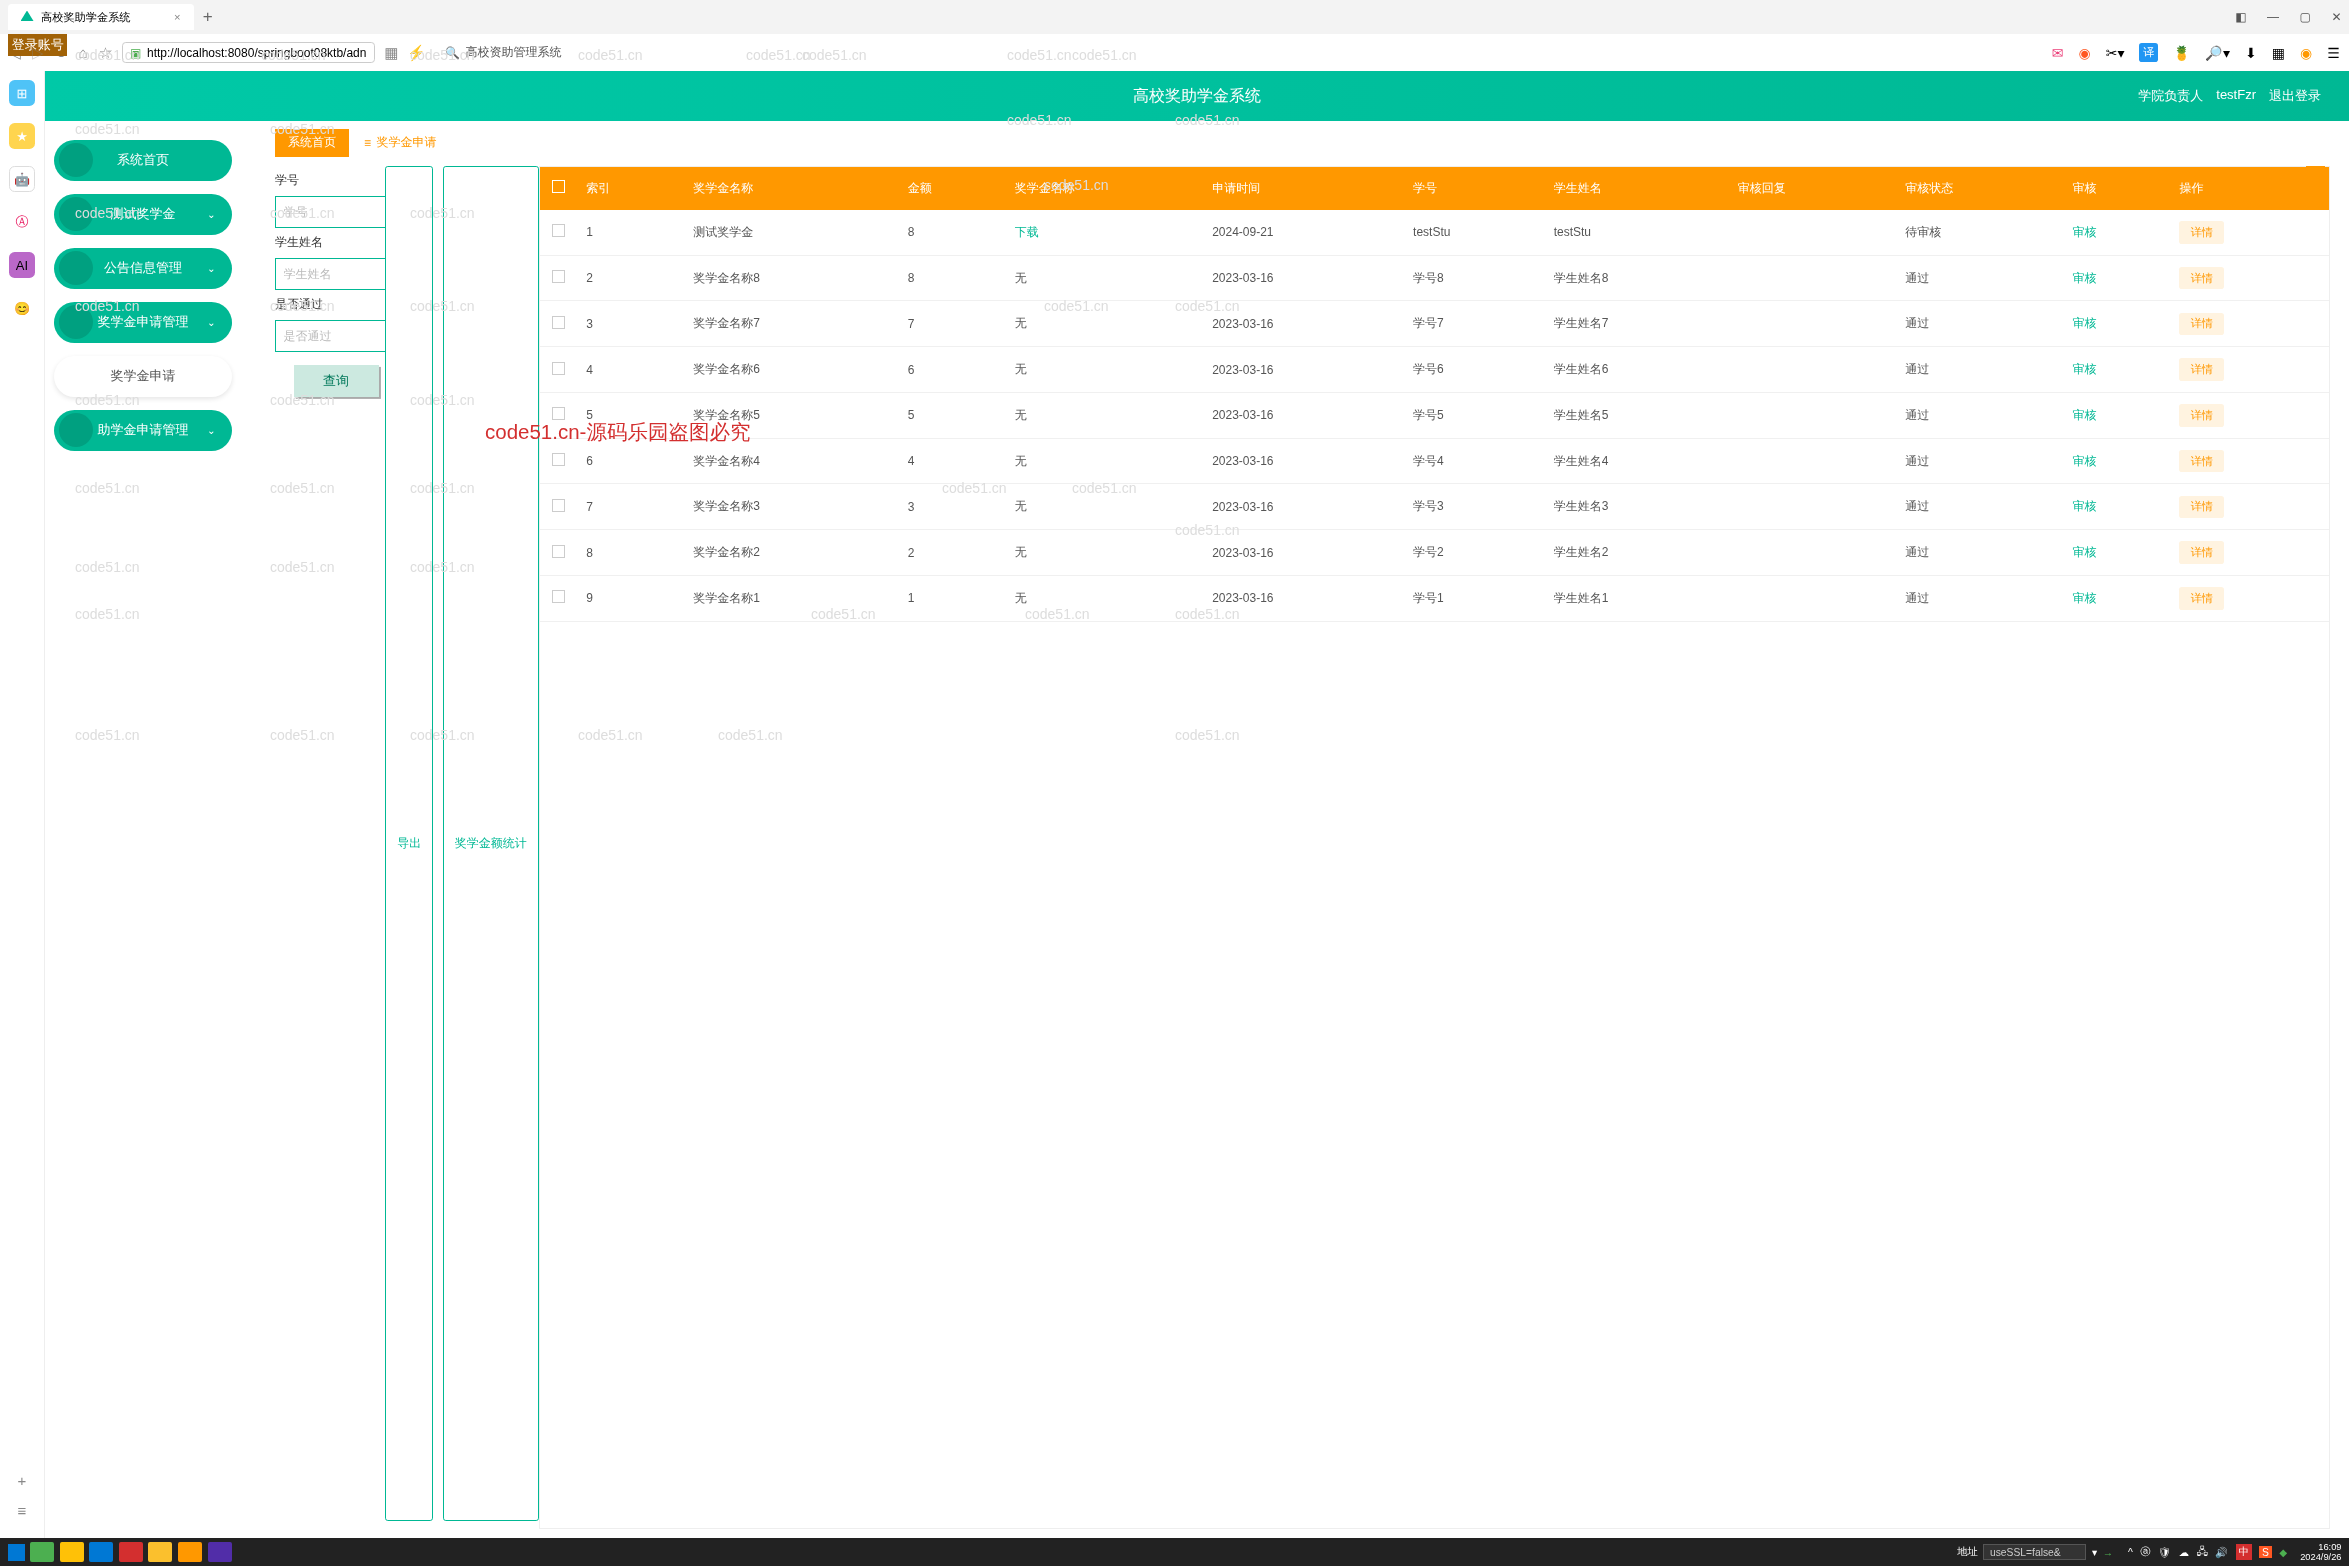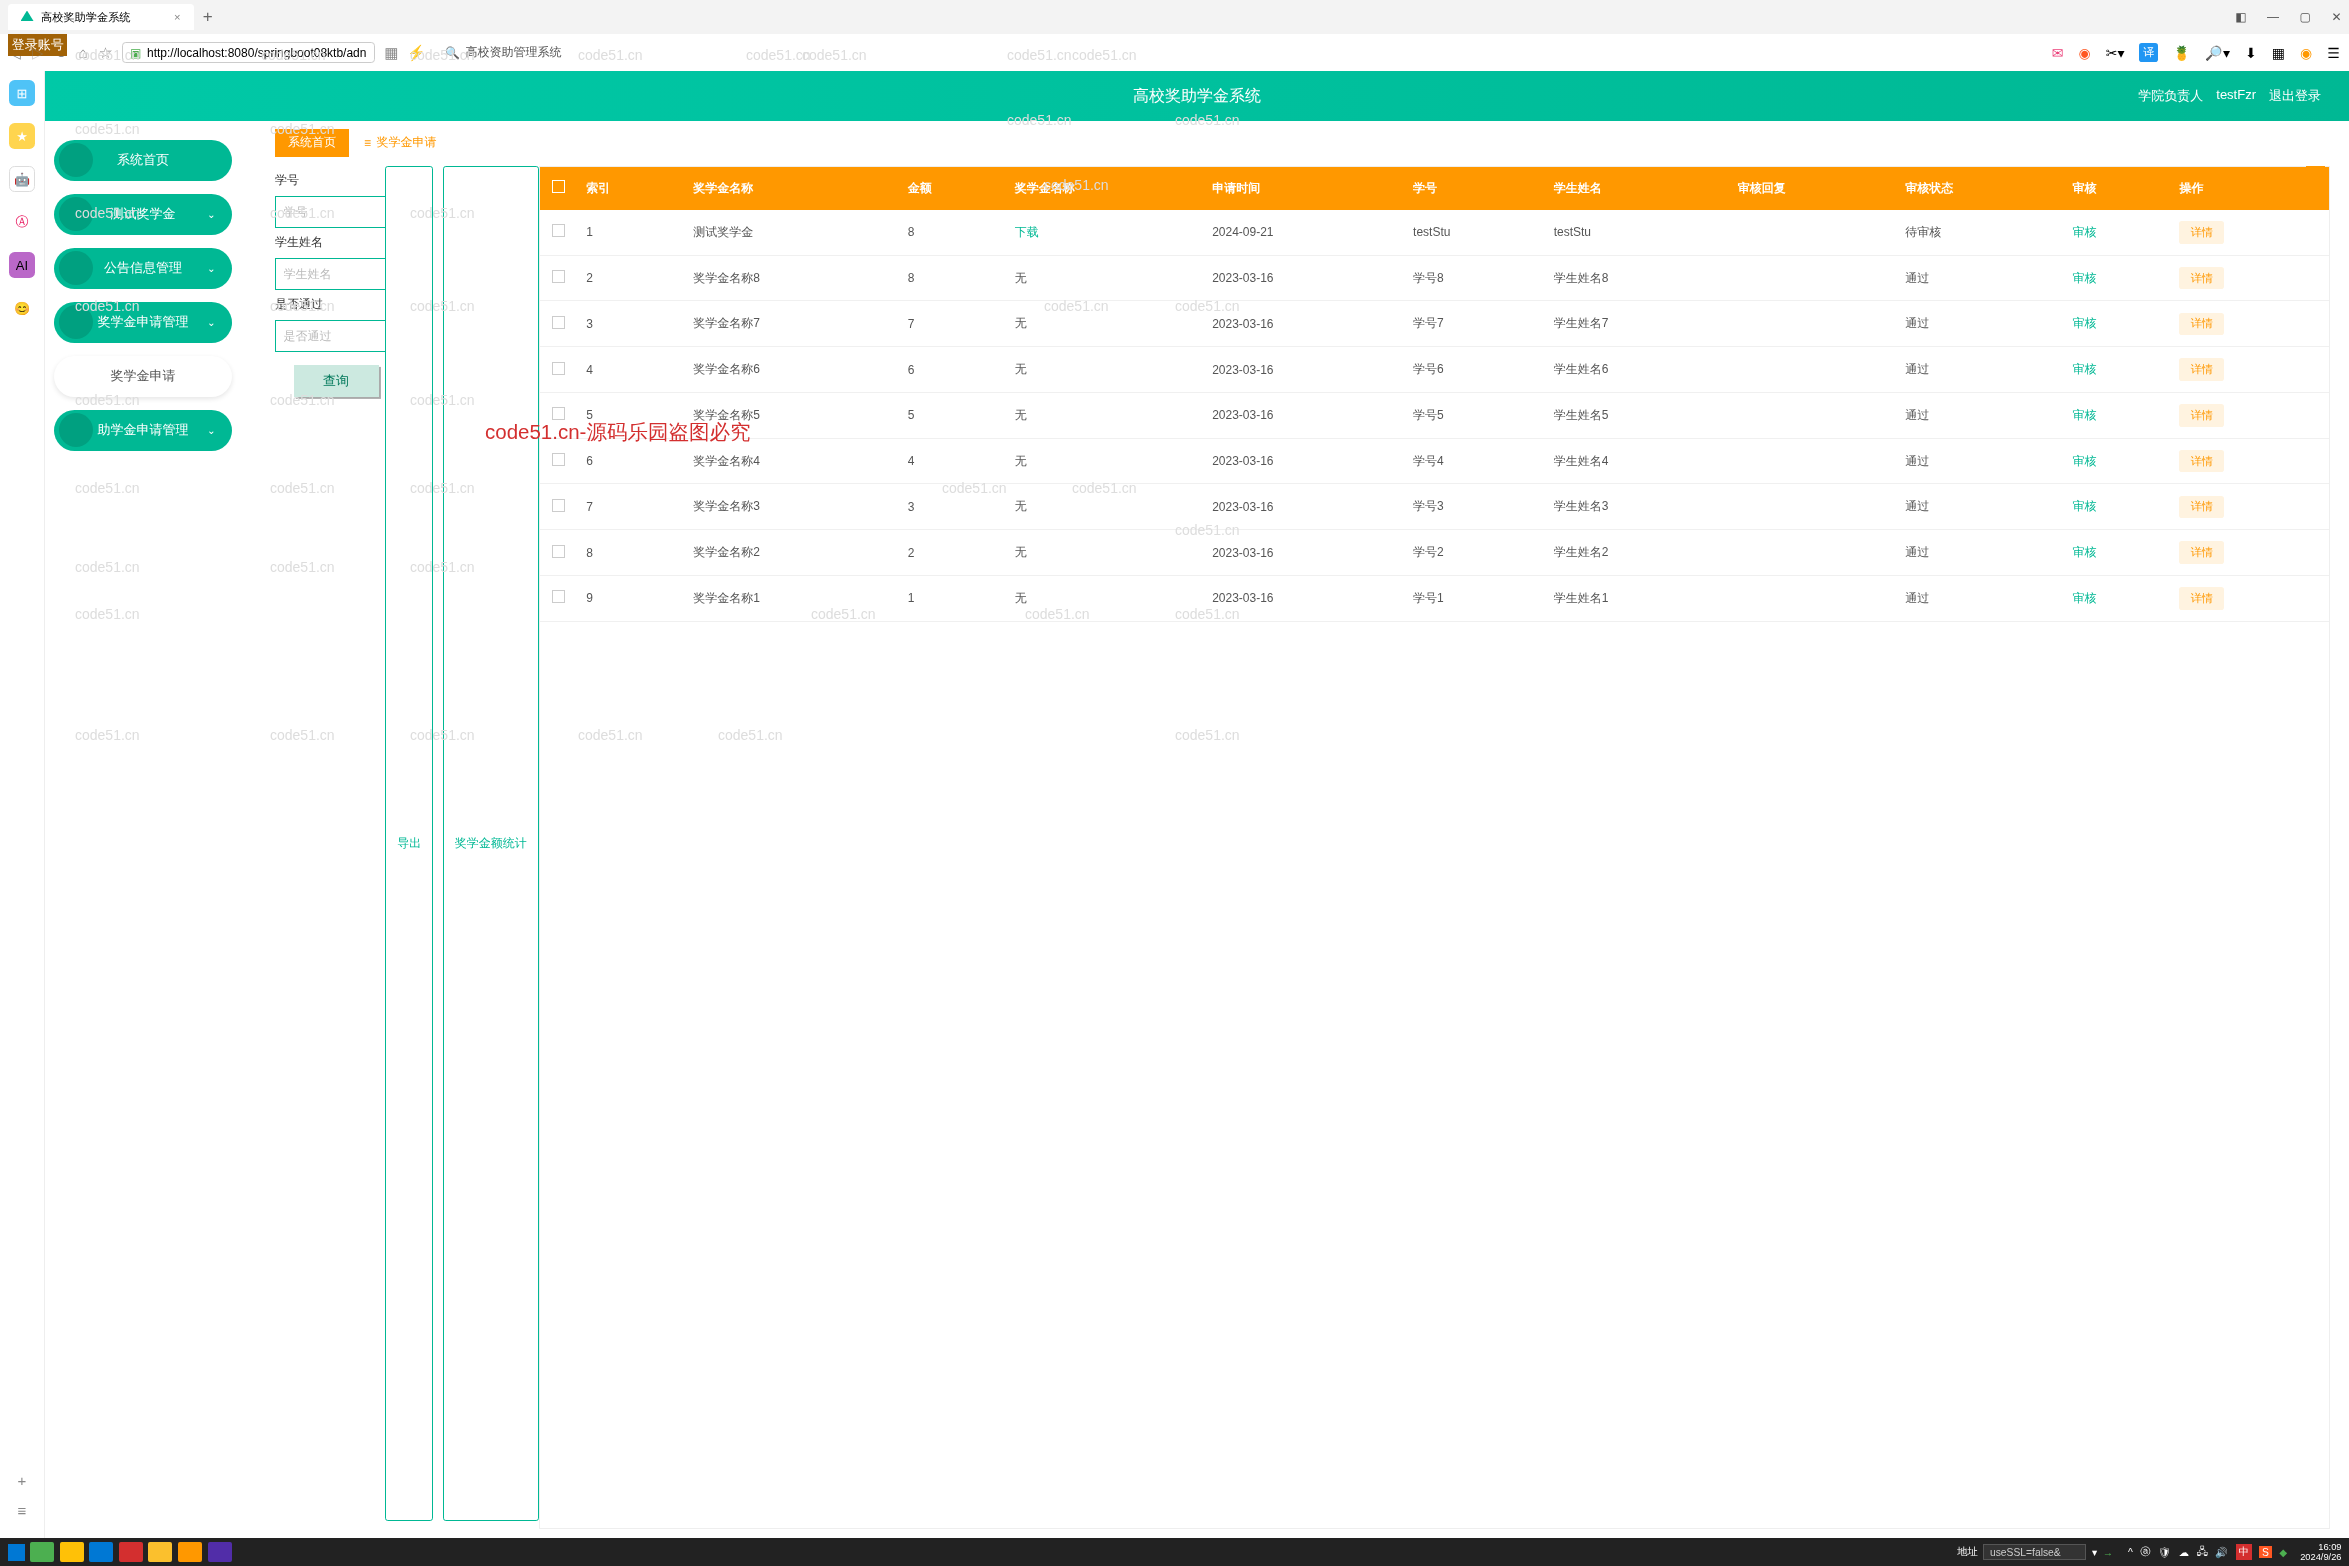--- a/index.html
+++ b/index.html
@@ -64,21 +64,21 @@
 .filter-input { width: 112px; height: 32px; border: 1.9px solid #00b894; padding: 0 7.5px; font-size: 12px; outline: none; }
 .filter-input::placeholder { color: #bbb; }
 .query-btn { width: 85px; height: 32px; background: #cce9e0; color: #047a5c; border: none; margin: 13px 0 0 18.6px; font-size: 13px; cursor: pointer; box-shadow: 1.9px 1.9px 0 #aaa; }
 
 .table-area { flex: 1; display: flex; flex-direction: row; overflow: hidden; }
 .action-row { display: flex; gap: 9.3px; margin-bottom: 7.5px; }
 .small-btn { border: 0.9px solid #00b894; background: #fff; color: #00b894; padding: 4.7px 11.2px; font-size: 12px; cursor: pointer; border-radius: 2.8px; }
 
 .table-wrap { flex: 1; overflow: auto; border: 0.9px solid #eee; }
 table { border-collapse: collapse; width: 100%; font-size: 12px; }
-thead th { background: #ff9800; color: #fff; padding: 13px 9.3px; text-align: left; font-weight: 700; white-space: nowrap; }
+thead th { background: #ff9800; color: #fff; padding: 13px 9.3px; text-align: left; font-weight: 400; white-space: nowrap; }
 thead th:first-child { width: 37px; text-align: center; }
 tbody td { padding: 11.2px 9.3px; border-bottom: 0.9px solid #f0f0f0; color: #555; white-space: nowrap; }
 .chk { width: 13px; height: 13px; border: 0.9px solid #ccc; display: inline-block; }
 .link-cell { color: #00b894; cursor: pointer; }
 .detail-btn { background: #fff3e0; color: #ff9800; padding: 3.7px 11.2px; border-radius: 2.8px; font-size: 11.2px; cursor: pointer; border: none; }
 .hscroll { height: 13px; background: #f0f0f0; position: relative; }
 .hscroll-thumb { position: absolute; left: 11.2px; width: 75px; height: 100%; background: #ccc; }
 .hscroll-thumb2 { position: absolute; right: 5.6px; width: 18.6px; height: 100%; background: #ff9800; }
 
 

